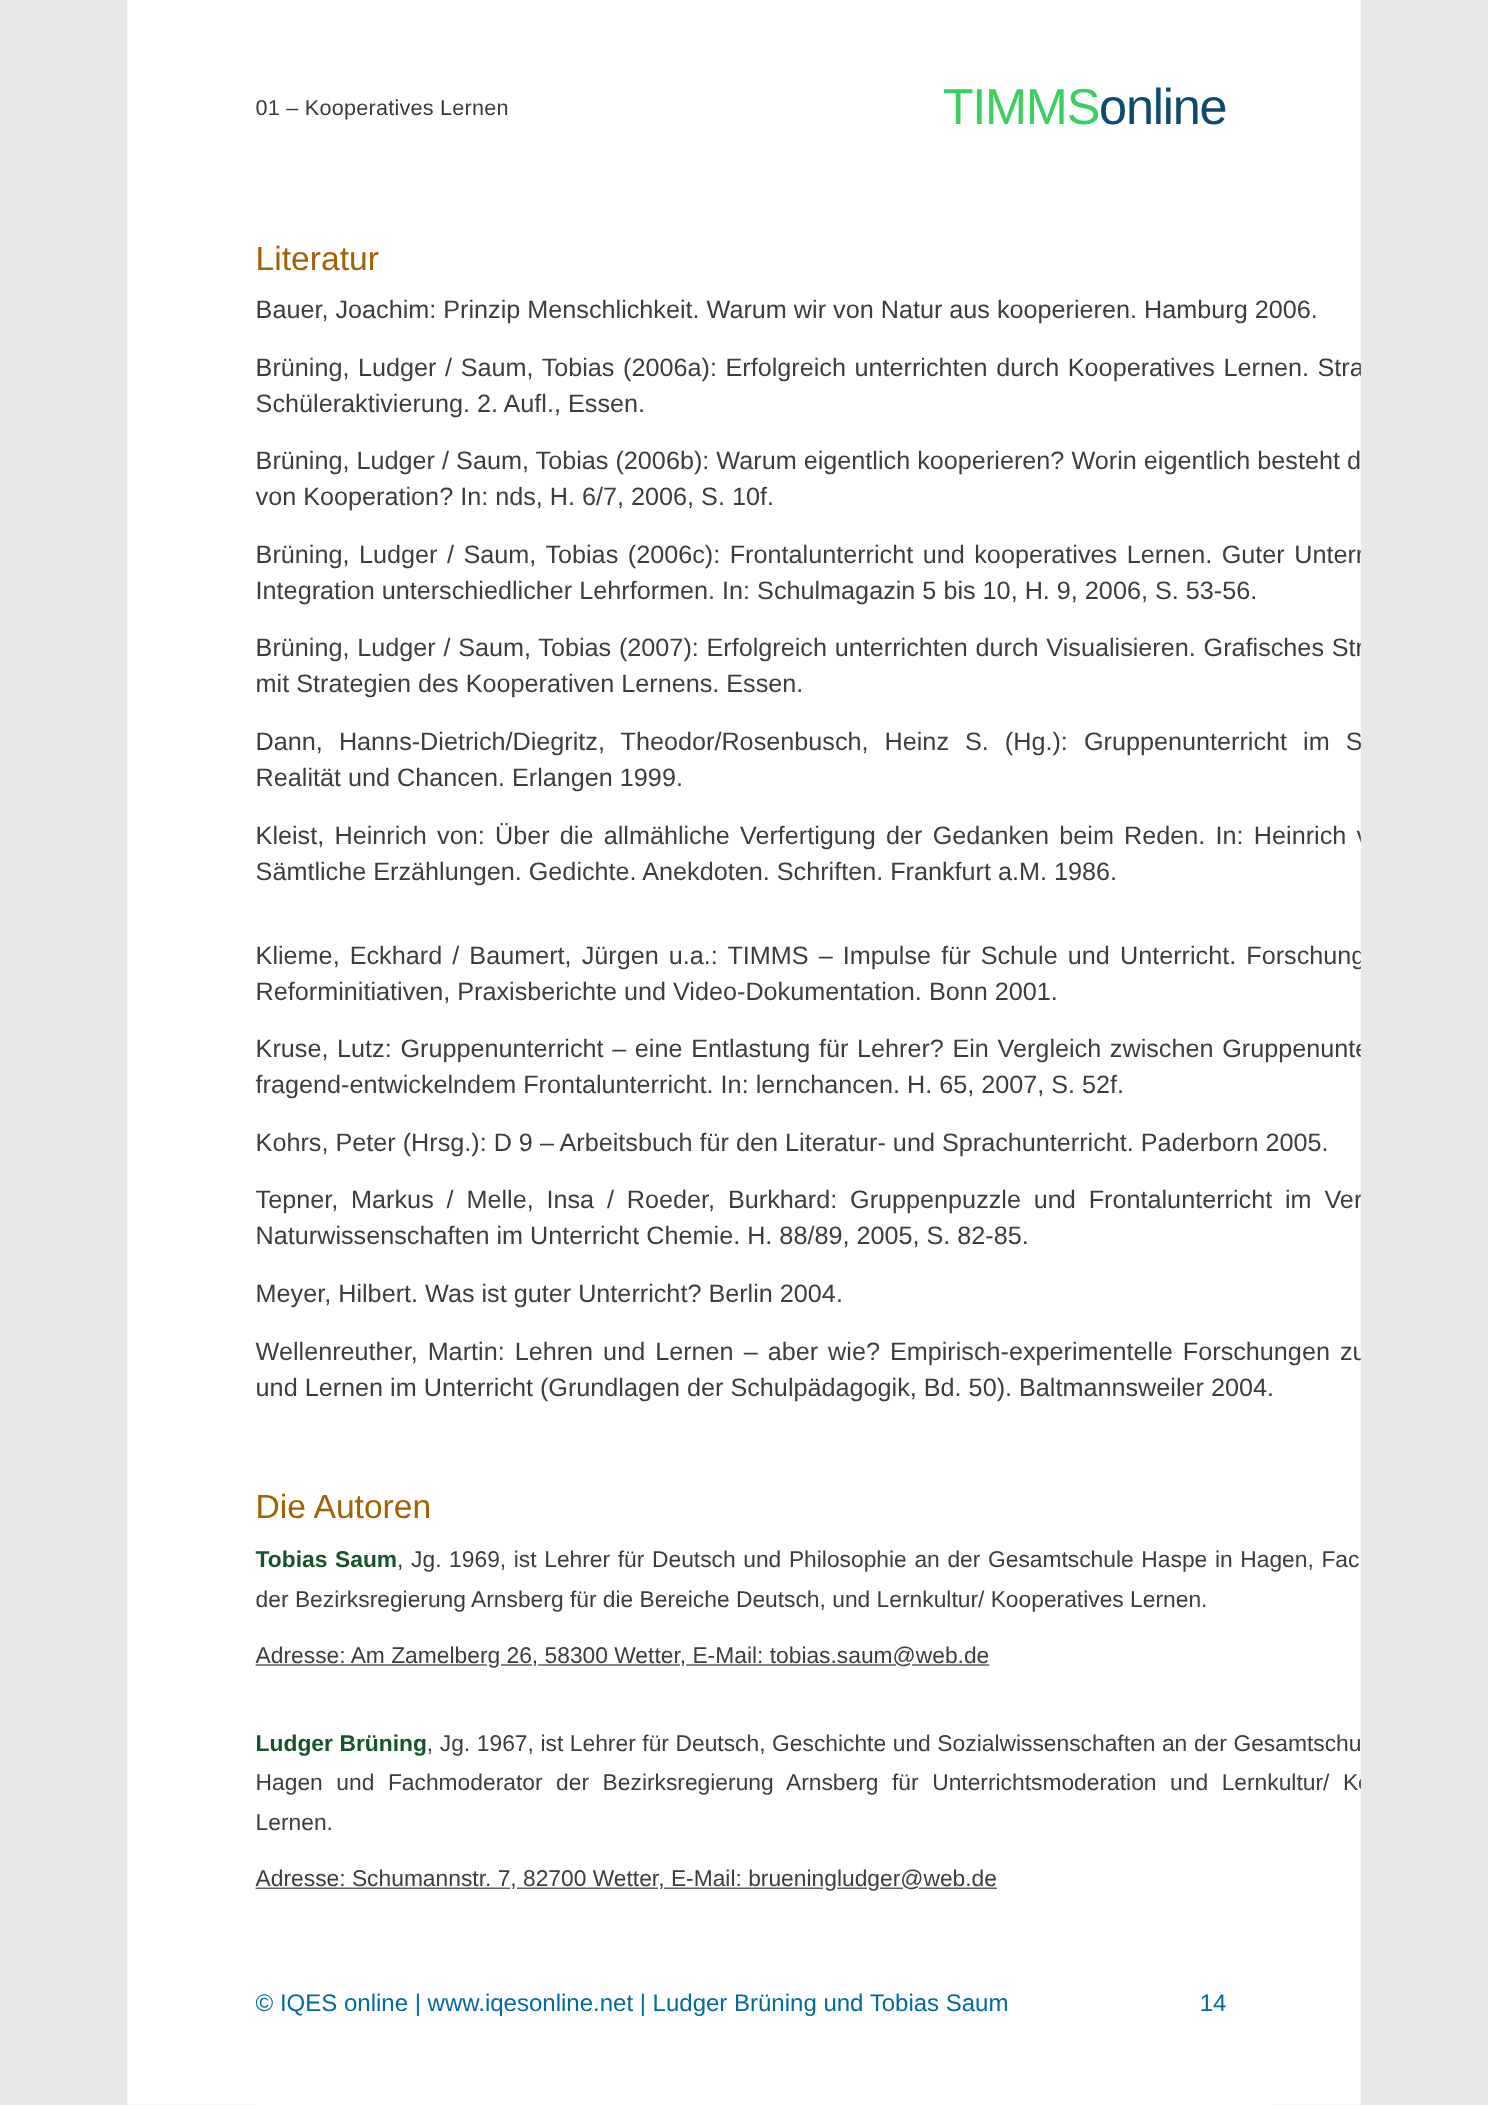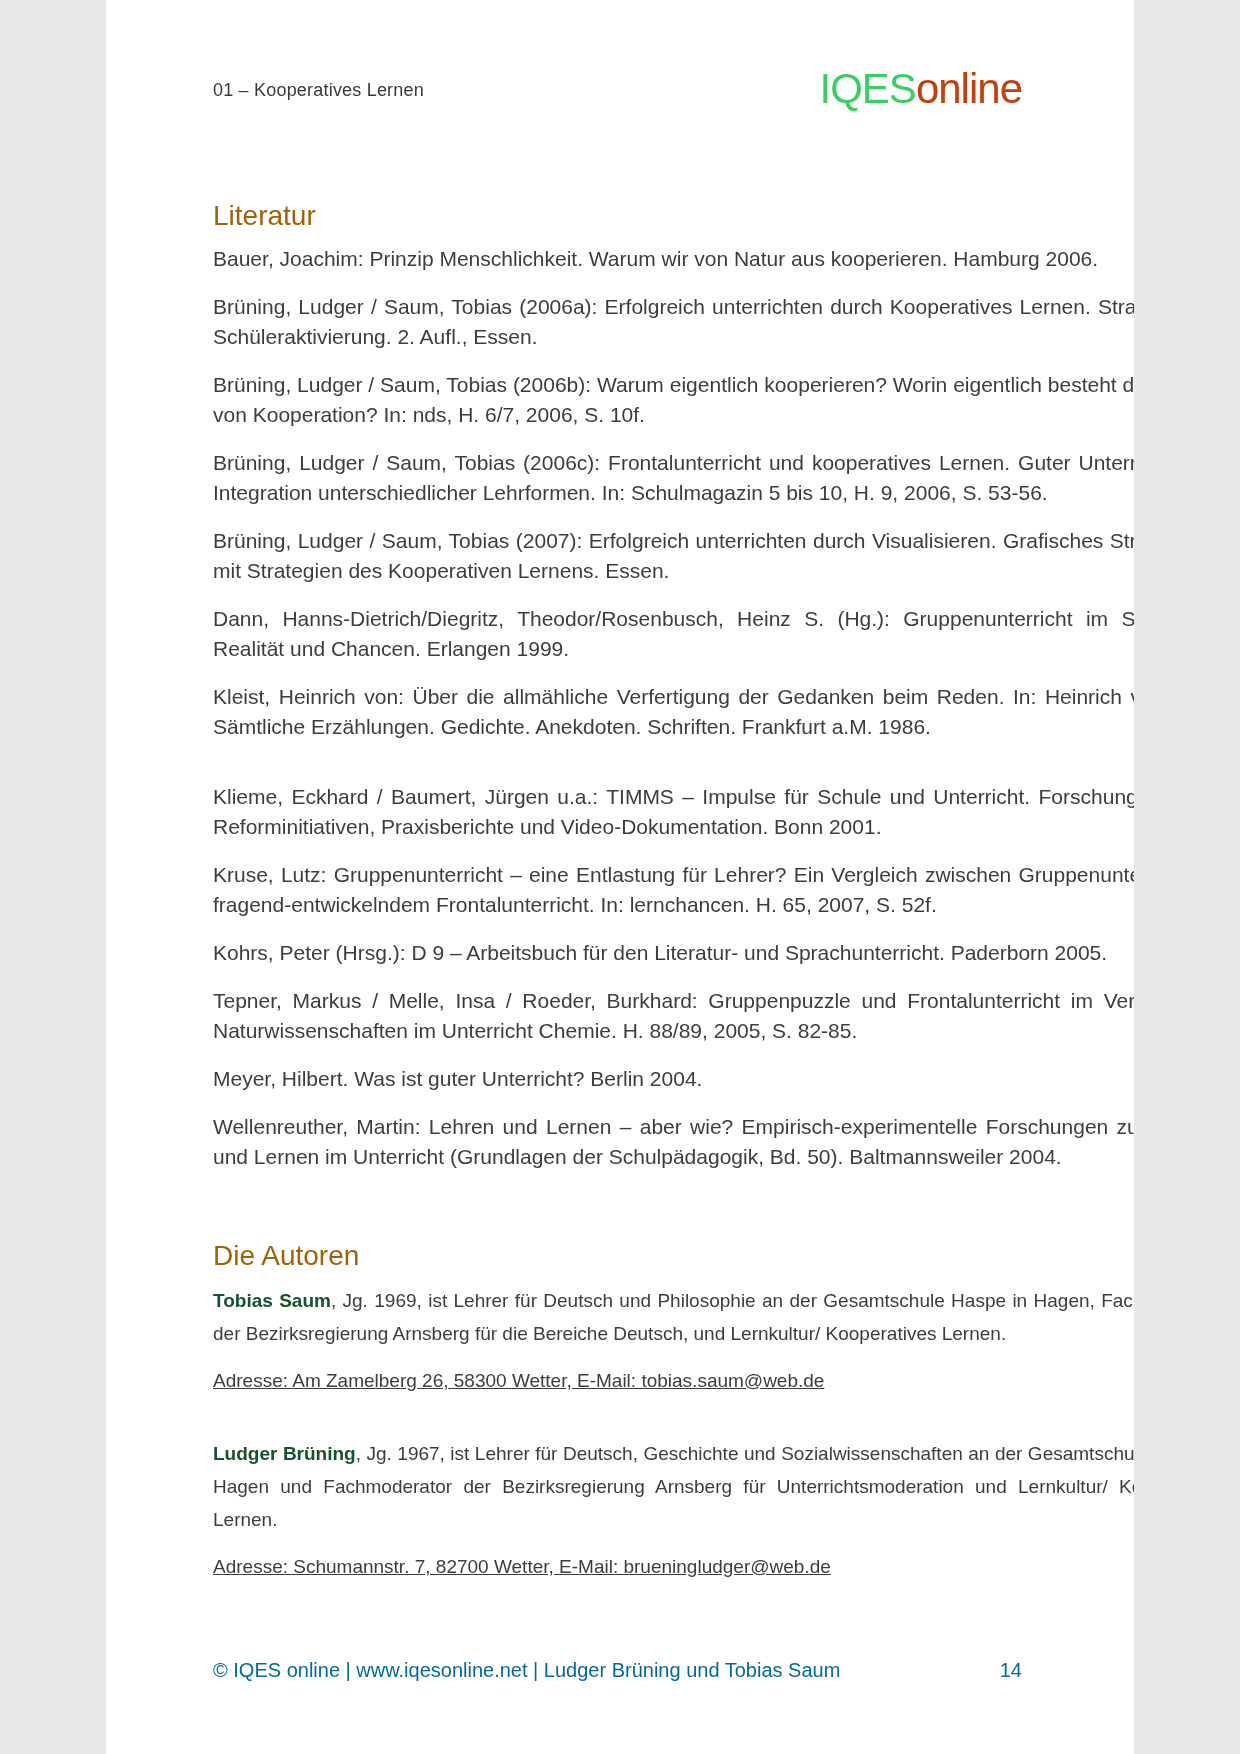--- a/index.html
+++ b/index.html
@@ -16,21 +16,21 @@
   .header-title{
     position:absolute;left:107px;top:80px;
     font-size:18px;letter-spacing:.2px;color:#3a3a3a;
   }
   .logo{
     position:absolute;right:112px;top:68px;
     font-size:42px;line-height:42px;letter-spacing:-1px;
     font-weight:400;
   }
   .logo .iqes{color:#3bcf63;}
-  .logo .online{color:#c2410c;}
+  .logo .online{color:#0c4a6e;}
   
   .content{position:absolute;left:107px;top:198px;width:1017px;}
   h2.section-heading{
     margin:0 0 10px 0;
     font-size:28px;line-height:36px;font-weight:400;
     color:#a16207;
   }
   .columns{display:flex;gap:40px;flex-direction:column;}
   .col{flex:1 1 0;min-width:0;}
   .bib p{
@@ -58,21 +58,21 @@
     font-size:20px;color:#0369a1;
   }
 </style>
 </head>
 <body>
 
 <div class="page">
 
   <div class="header-title">01 – Kooperatives Lernen</div>
   <div class="logo">
-    <span class="iqes">IQES</span><span class="online">online</span>
+    <span class="iqes">TIMMS</span><span class="online">online</span>
   </div>
 
   <div class="content">
 
     <section class="literatur">
       <h2 class="section-heading">Literatur</h2>
       <div class="columns bib">
         <div class="col">
           <p>Bauer, Joachim: Prinzip Menschlichkeit. Warum wir von Natur aus kooperieren. Hamburg 2006.</p>
           <p>Brüning, Ludger / Saum, Tobias (2006a): Erfolgreich unterrichten durch Kooperatives Lernen. Strategien zur Schüleraktivierung. 2. Aufl., Essen.</p>

